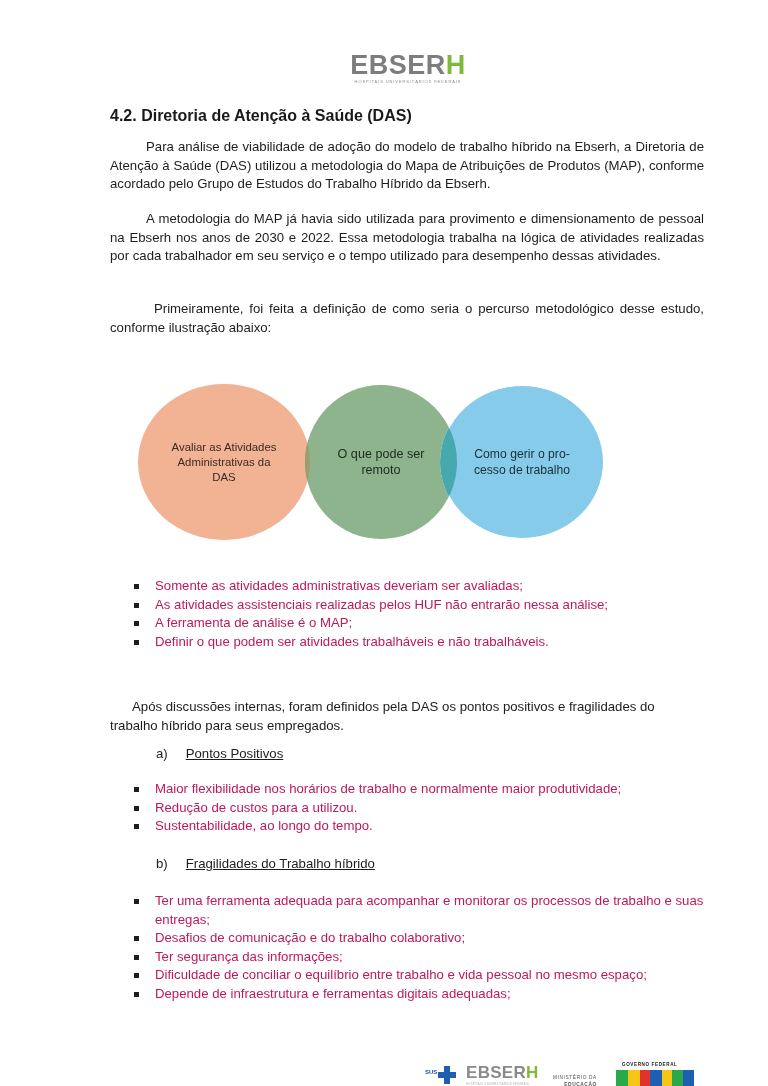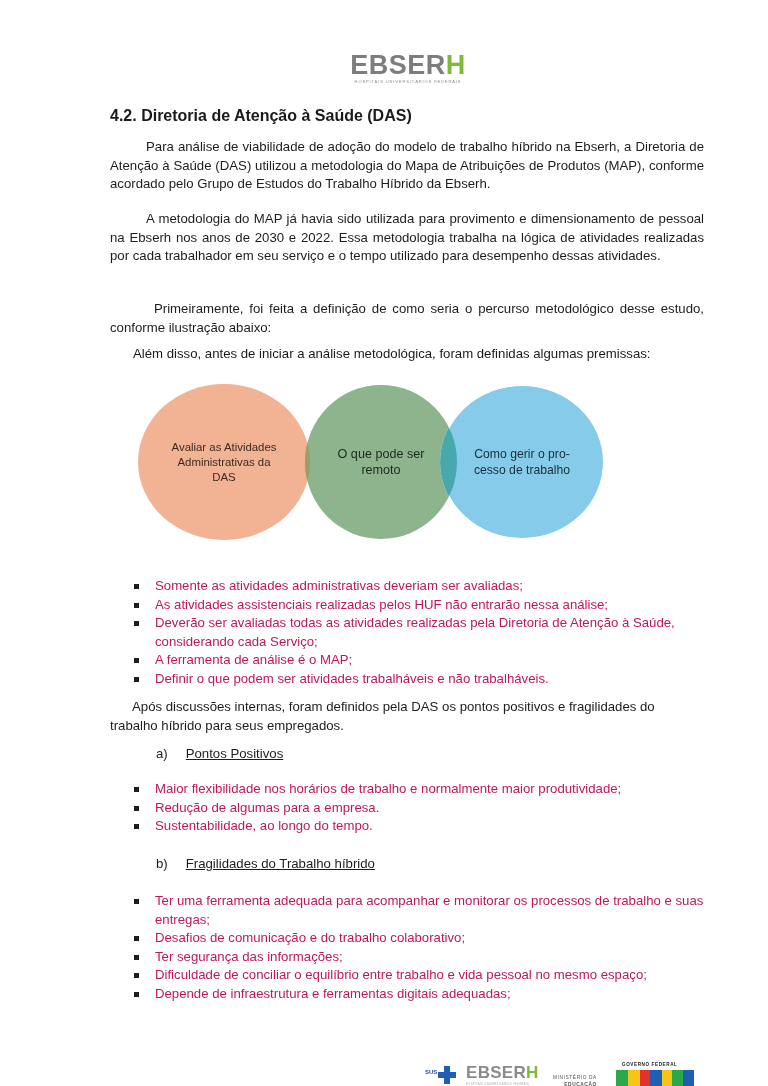--- a/index.html
+++ b/index.html
@@ -76,21 +76,20 @@
   <div class="header-logo">
     <div class="logo-word"><span>EBSER</span><span class="accent">H</span></div>
     <div class="logo-sub">HOSPITAIS UNIVERSITÁRIOS FEDERAIS</div>
   </div>
 
   <div class="heading">4.2. Diretoria de Atenção à Saúde (DAS)</div>
 
   <p class="text-block justify indent p1">Para análise de viabilidade de adoção do modelo de trabalho híbrido na Ebserh, a Diretoria de Atenção à Saúde (DAS) utilizou a metodologia do Mapa de Atribuições de Produtos (MAP), conforme acordado pelo Grupo de Estudos do Trabalho Híbrido da Ebserh.</p>
   <p class="text-block justify indent p2">A metodologia do MAP já havia sido utilizada para provimento e dimensionamento de pessoal na Ebserh nos anos de 2030 e 2022.  Essa metodologia trabalha na lógica de atividades realizadas por cada trabalhador em seu serviço e o tempo utilizado para desempenho dessas atividades.</p>
   <p class="text-block justify indent2 p3">Primeiramente, foi feita a definição de como seria o percurso metodológico desse estudo, conforme ilustração abaixo:</p>
-  <p class="p4">Além disso, antes de iniciar a análise metodológica, foram definidas algumas premissas:</p>
 
   <div class="diagram">
     <div class="circle c-orange">
       <span>Avaliar as Atividades Administrativas da DAS</span>
     </div>
     <div class="circle c-blue">
       <span>Como gerir o pro-cesso de trabalho</span>
     </div>
     <div class="circle c-green">
       <span>O que pode ser remoto</span>
@@ -103,33 +102,32 @@
     <div class="overlap-og">
       <div class="overlap-og-inner">
           <div class="overlap-og-g"></div>
         </div>
     </div>
   </div>
 
   <ul class="blist l1">
     <li><span class="sq"></span><span>Somente as atividades administrativas deveriam ser avaliadas;</span></li>
     <li><span class="sq"></span><span>As atividades assistenciais realizadas pelos HUF não entrarão nessa análise;</span></li>
-    <li><span class="sq"></span><span>Deverão ser avaliadas todas as atividades realizadas pela Diretoria de Atenção à Saúde, considerando cada Serviço;</span></li>
     <li><span class="sq"></span><span>A ferramenta de análise é o MAP;</span></li>
     <li><span class="sq"></span><span>Definir o que podem ser atividades trabalháveis e não trabalháveis.</span></li>
   </ul>
 
   <p class="text-block p5" style="text-indent:22px;">Após discussões internas, foram definidos pela DAS os pontos positivos e fragilidades do trabalho híbrido para seus empregados.</p>
 
   <div class="sub sub-a">
     <span>a)</span><span class="lbl">Pontos Positivos</span>
   </div>
   <ul class="blist l2">
     <li><span class="sq"></span><span>Maior flexibilidade nos horários de trabalho e normalmente maior produtividade;</span></li>
-    <li><span class="sq"></span><span>Redução de algumas para a empresa.</span></li>
+    <li><span class="sq"></span><span>Redução de custos para a utilizou.</span></li>
     <li><span class="sq"></span><span>Sustentabilidade, ao longo do tempo.</span></li>
   </ul>
 
   <div class="sub sub-b">
     <span>b)</span><span class="lbl">Fragilidades do Trabalho híbrido</span>
   </div>
   <ul class="blist l3">
     <li><span class="sq"></span><span>Ter uma ferramenta adequada para acompanhar e monitorar os processos de trabalho e suas entregas;</span></li>
     <li><span class="sq"></span><span>Desafios de comunicação e do trabalho colaborativo;</span></li>
     <li><span class="sq"></span><span>Ter segurança das informações;</span></li>

